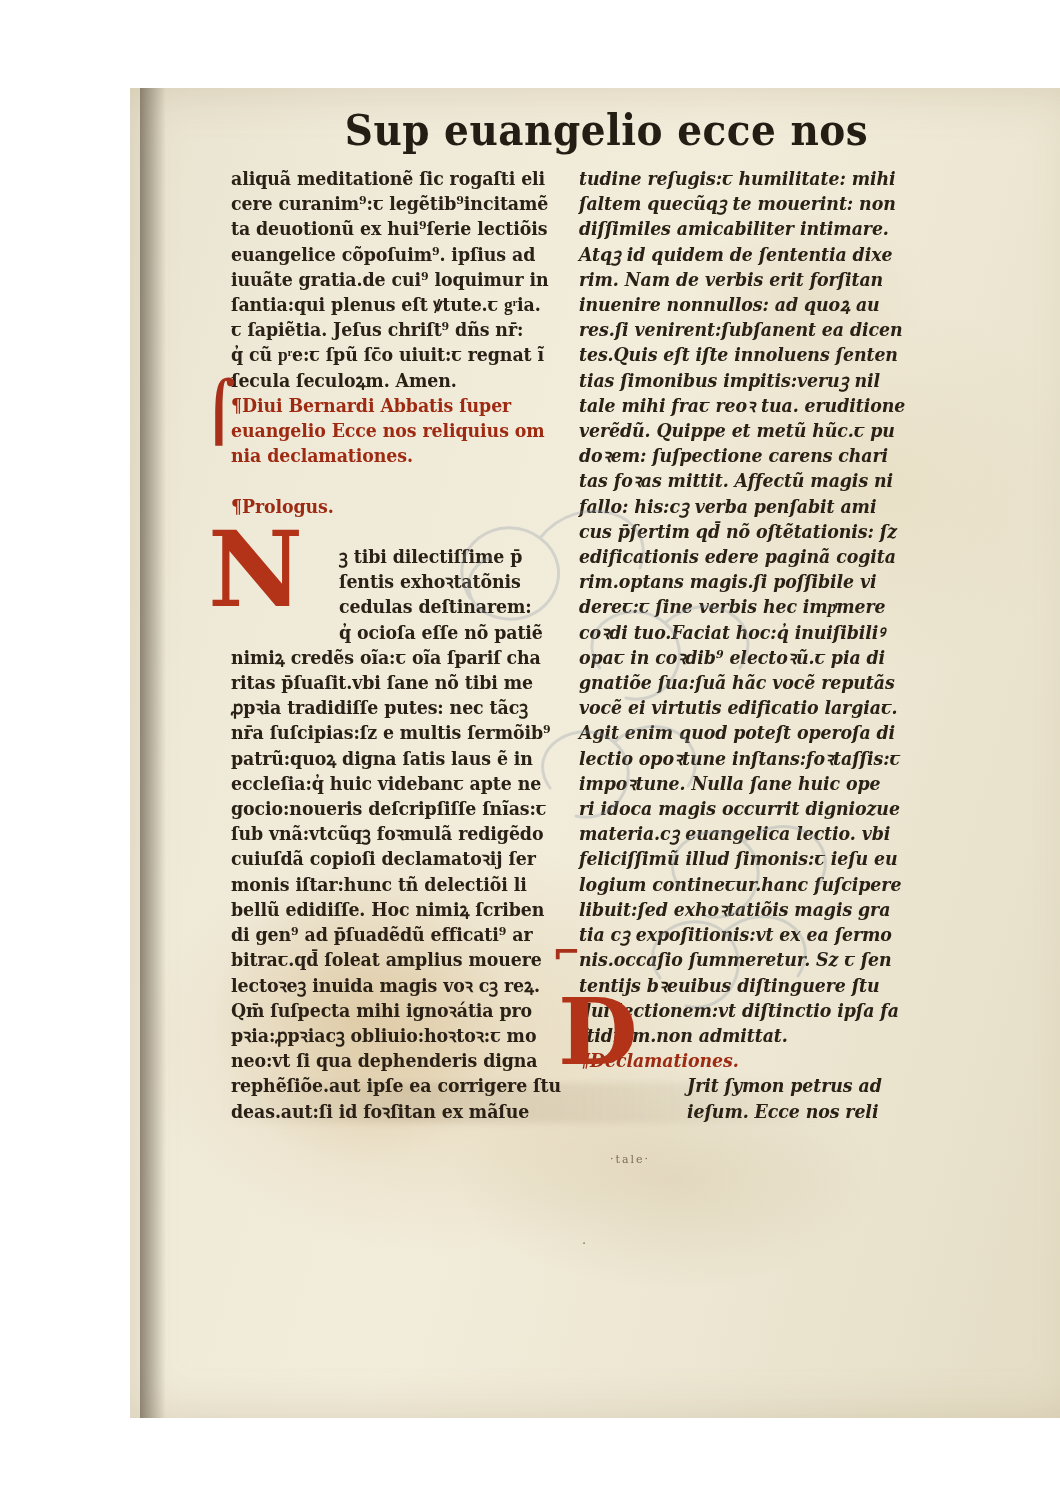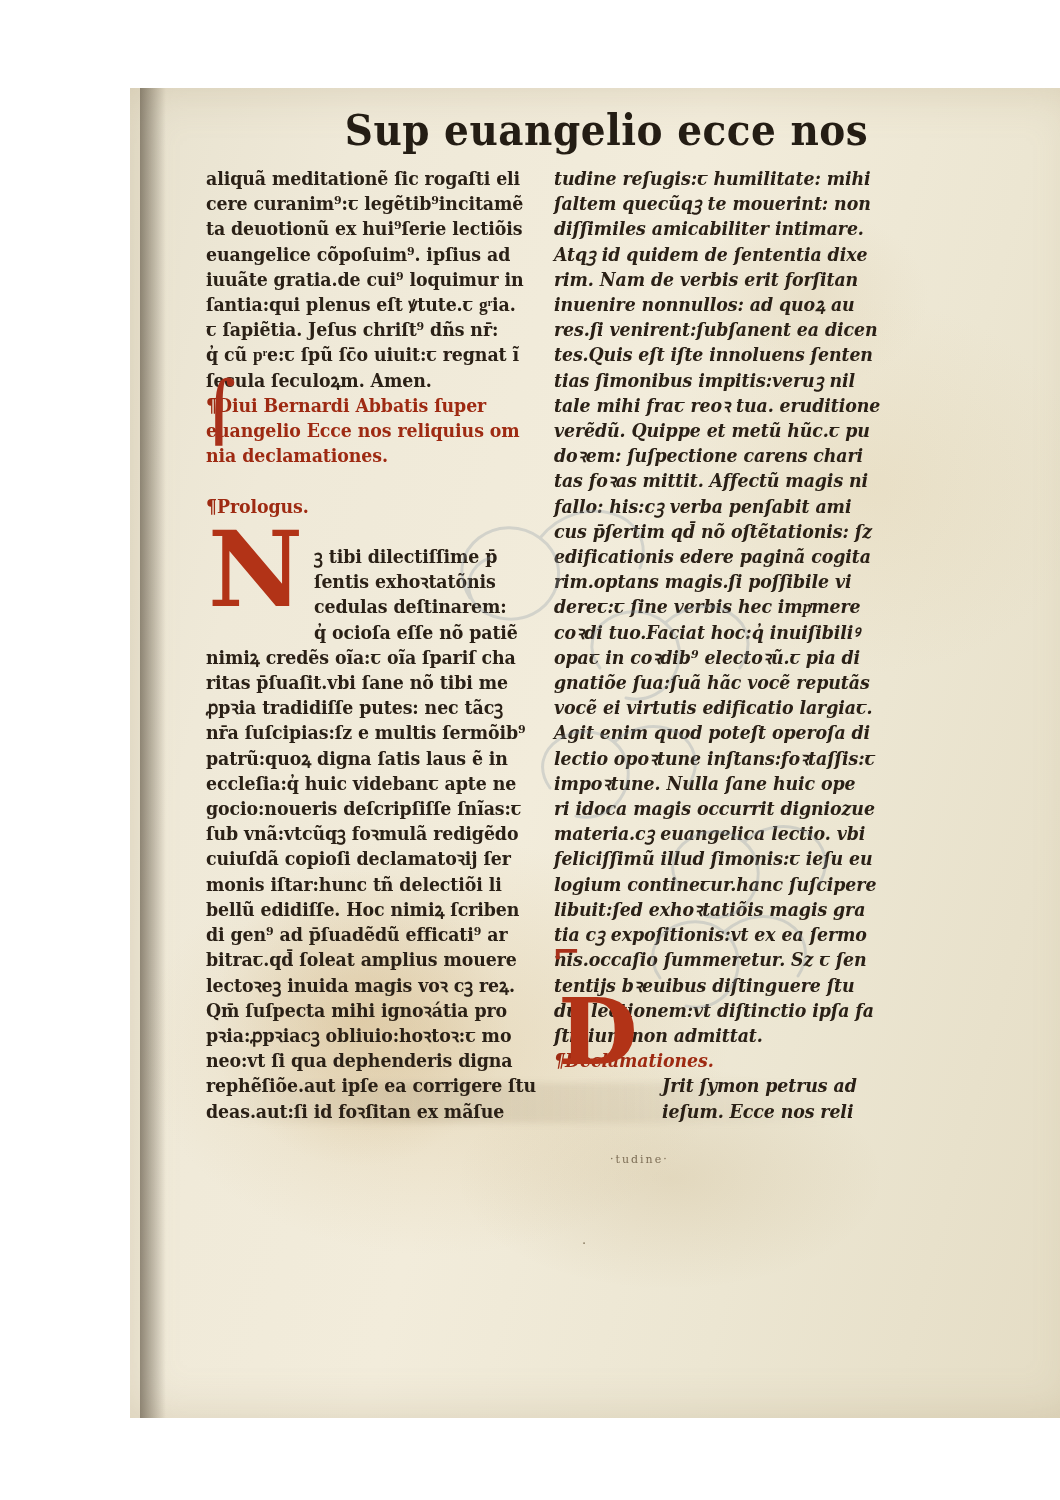--- a/index.html
+++ b/index.html
@@ -92,20 +92,21 @@
     position: absolute;
     left: 76px;
     top: 78px;
     width: 660px;
     height: 890px;
   }
   .col {
     position: absolute;
     top: 0;
     width: 312px;
+    margin-left: 25px;
   }
   #col-left  { left: 0; }
   #col-right { left: 348px; font-style: italic; }
 
   .line {
     font-family: "DejaVu Serif", serif;
     font-size: 17.4px;
     line-height: 25.2px;
     color: #2a2016;
     white-space: nowrap;
@@ -302,16 +303,16 @@
           <path d="M120 370 C92 330, 150 296, 184 324 C216 352, 190 408, 146 398"></path>
           <path d="M184 324 C228 286, 286 324, 258 368"></path>
           <path d="M250 470 C222 430, 280 396, 314 424 C346 452, 320 508, 276 498"></path>
           <path d="M314 424 C358 386, 416 424, 388 468"></path>
           <path d="M230 560 C202 520, 260 486, 294 514 C326 542, 300 598, 256 588"></path>
           <path d="M294 514 C338 476, 396 514, 368 558"></path>
         </g>
       </svg>
     </div>
 
-    <div id="folio-mark">·tudine·</div>
+    <div id="folio-mark">·tale·</div>
     <div id="dot-mark">·</div>
   </div>
 </div>
 
 </body></html>

